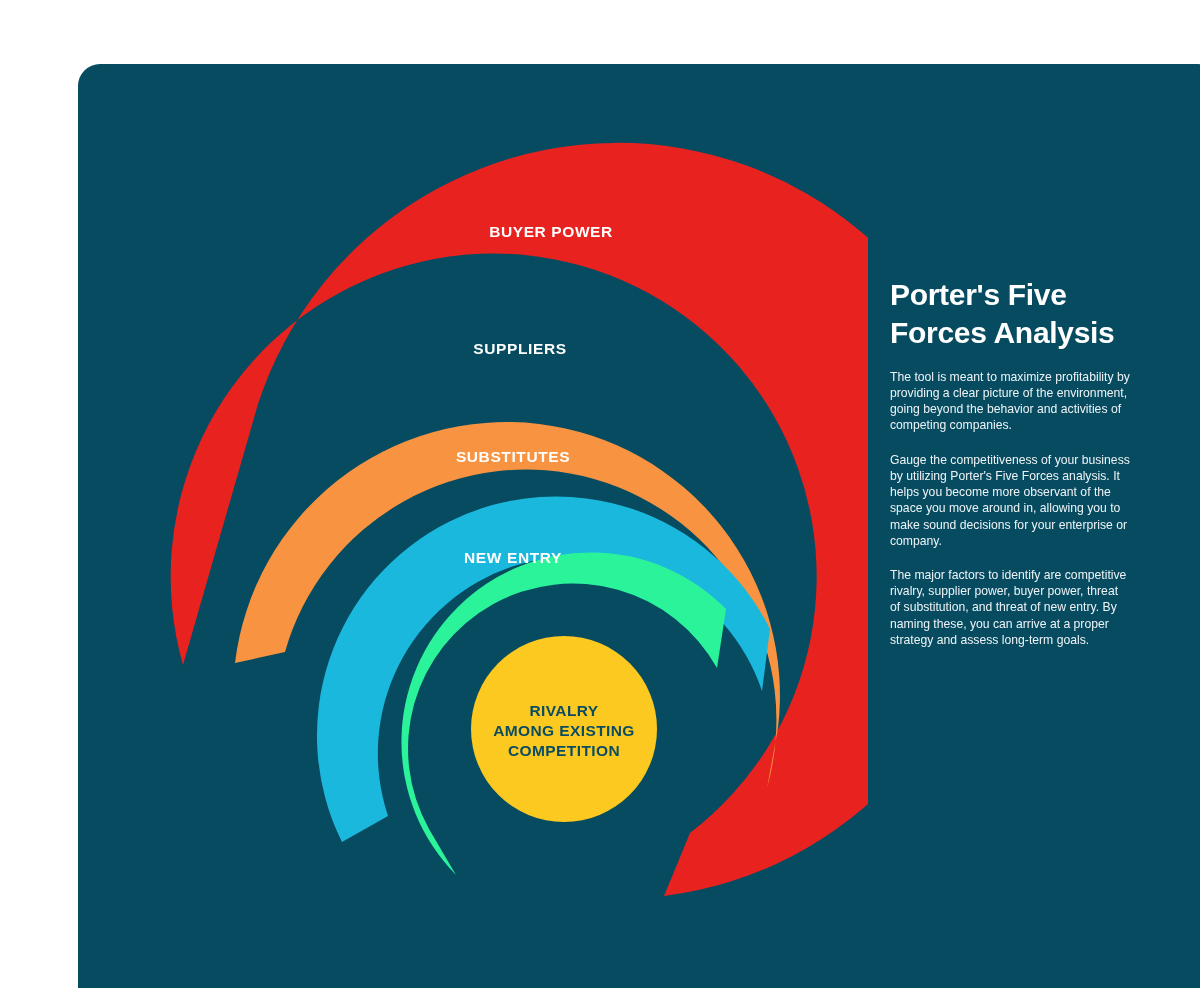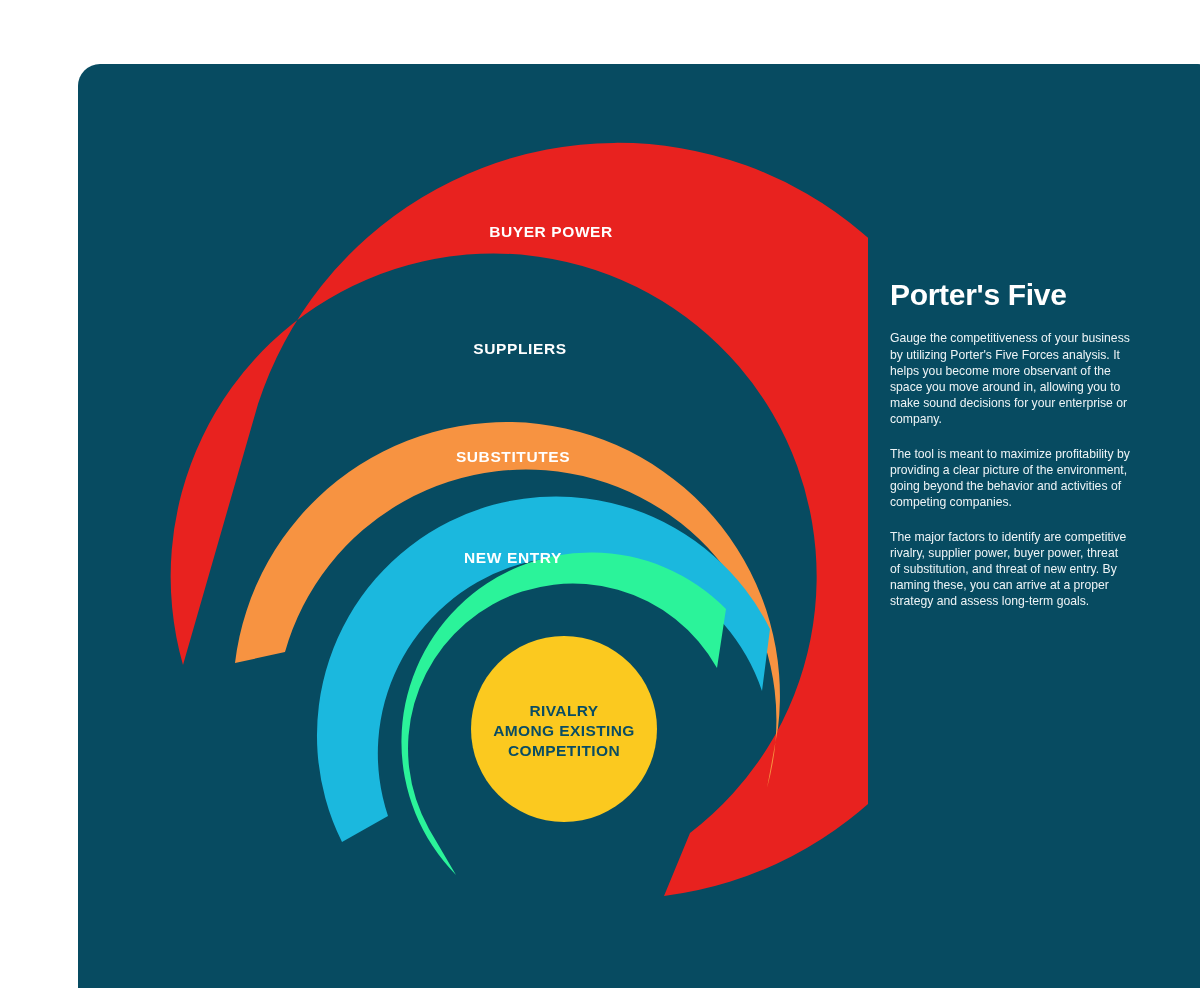--- a/index.html
+++ b/index.html
@@ -116,19 +116,20 @@
       <text class="center-label" text-anchor="middle" x="486" y="652">RIVALRY</text>
       <text class="center-label" text-anchor="middle" x="486" y="672">AMONG EXISTING</text>
       <text class="center-label" text-anchor="middle" x="486" y="692">COMPETITION</text>
 
     </svg>
   </div>
 
   <div id="panel">
     <h1>
       <span>Porter's Five</span><br>
+      <span>Forces Analysis</span>
     </h1>
+    <p>The tool is meant to maximize profitability by providing a clear picture of the environment, going beyond the behavior and activities of competing companies.</p>
     <p>Gauge the competitiveness of your business by utilizing Porter's Five Forces analysis. It helps you become more observant of the space you move around in, allowing you to make sound decisions for your enterprise or company.</p>
-    <p>The tool is meant to maximize profitability by providing a clear picture of the environment, going beyond the behavior and activities of competing companies.</p>
     <p>The major factors to identify are competitive rivalry, supplier power, buyer power, threat of substitution, and threat of new entry. By naming these, you can arrive at a proper strategy and assess long-term goals.</p>
   </div>
 
 </div>
 
 </body></html>

